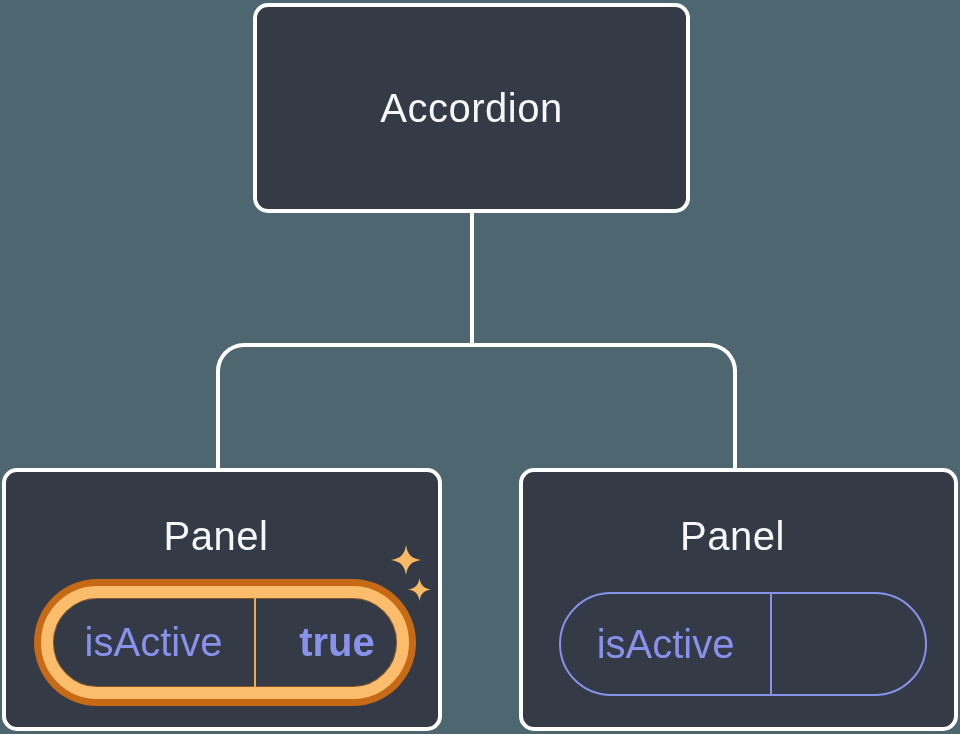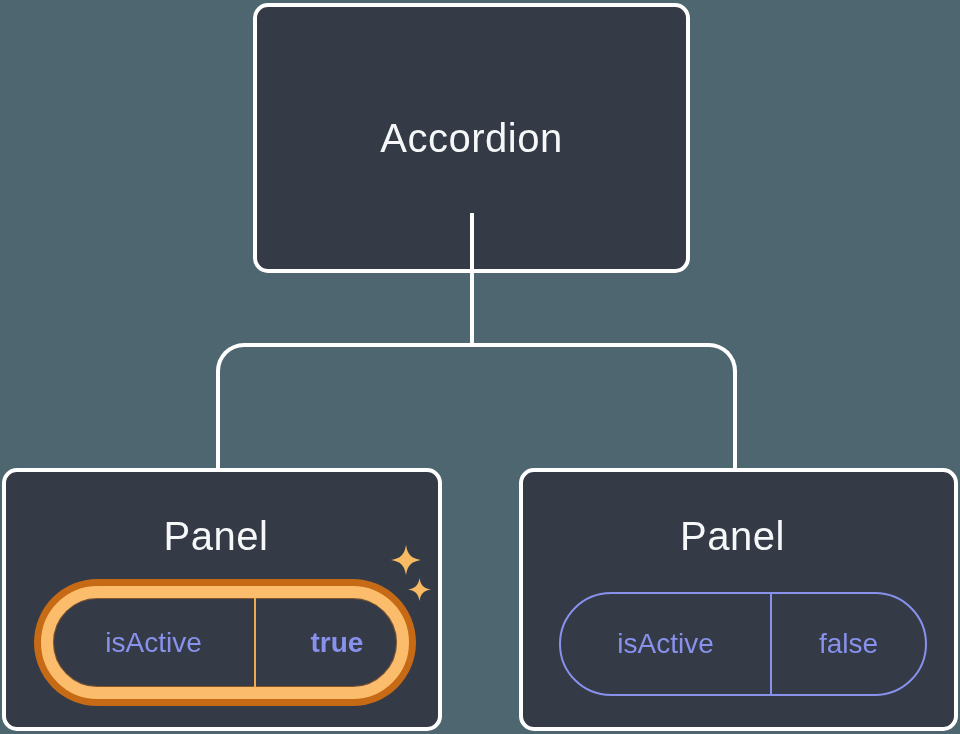--- a/index.html
+++ b/index.html
@@ -29,21 +29,21 @@
 
   
   .node {
     position: absolute;
     background: var(--node_bg);
     border: 4px solid var(--node_border);
     border-radius: 15px;
   }
   .root-node {
     left: 253px; top: 3px;
-    width: 437px; height: 270px;
+    width: 437px; height: 210px;
     display: flex;
     align-items: center;
     justify-content: center;
   }
   .root-label {
     color: var(--label_text);
     font-size: 40px;
     font-weight: 500;
     letter-spacing: 0.5px;
   }
@@ -82,21 +82,21 @@
     position: absolute;
     display: flex;
     border-radius: 999px;
     overflow: hidden;
   }
   .pill .cell {
     display: flex;
     align-items: center;
     justify-content: center;
     color: var(--state_text);
-    font-size: 28px;
+    font-size: 40px;
     font-weight: 400;
   }
   .pill .cell.value { font-weight: 400; }
 
   .pill-active {
     left: 35px; top: 114px;
     width: 368px; height: 113px;
     border: 12px solid var(--highlight_inner);
     box-shadow: 0 0 0 7px var(--highlight_outer),
                 inset 0 0 0 1px rgba(199,106,21,0.55);
@@ -157,17 +157,16 @@
   <span class="sparkle sparkle-small">
     <svg viewBox="0 0 100 100" width="23" height="23">
       <path d="M50 0 C55 32 68 45 100 50 C68 55 55 68 50 100 C45 68 32 55 0 50 C32 45 45 32 50 0 Z" fill="var(--sparkle)"></path>
     </svg>
   </span>
 
   <div class="node panel-node-right">
     <div class="panel-title">Panel</div>
     <div class="pill pill-inactive">
       <div class="cell key">isActive</div>
-      <div class="cell value">false</div>
     </div>
   </div>
 
 </div>
 
 </body></html>

